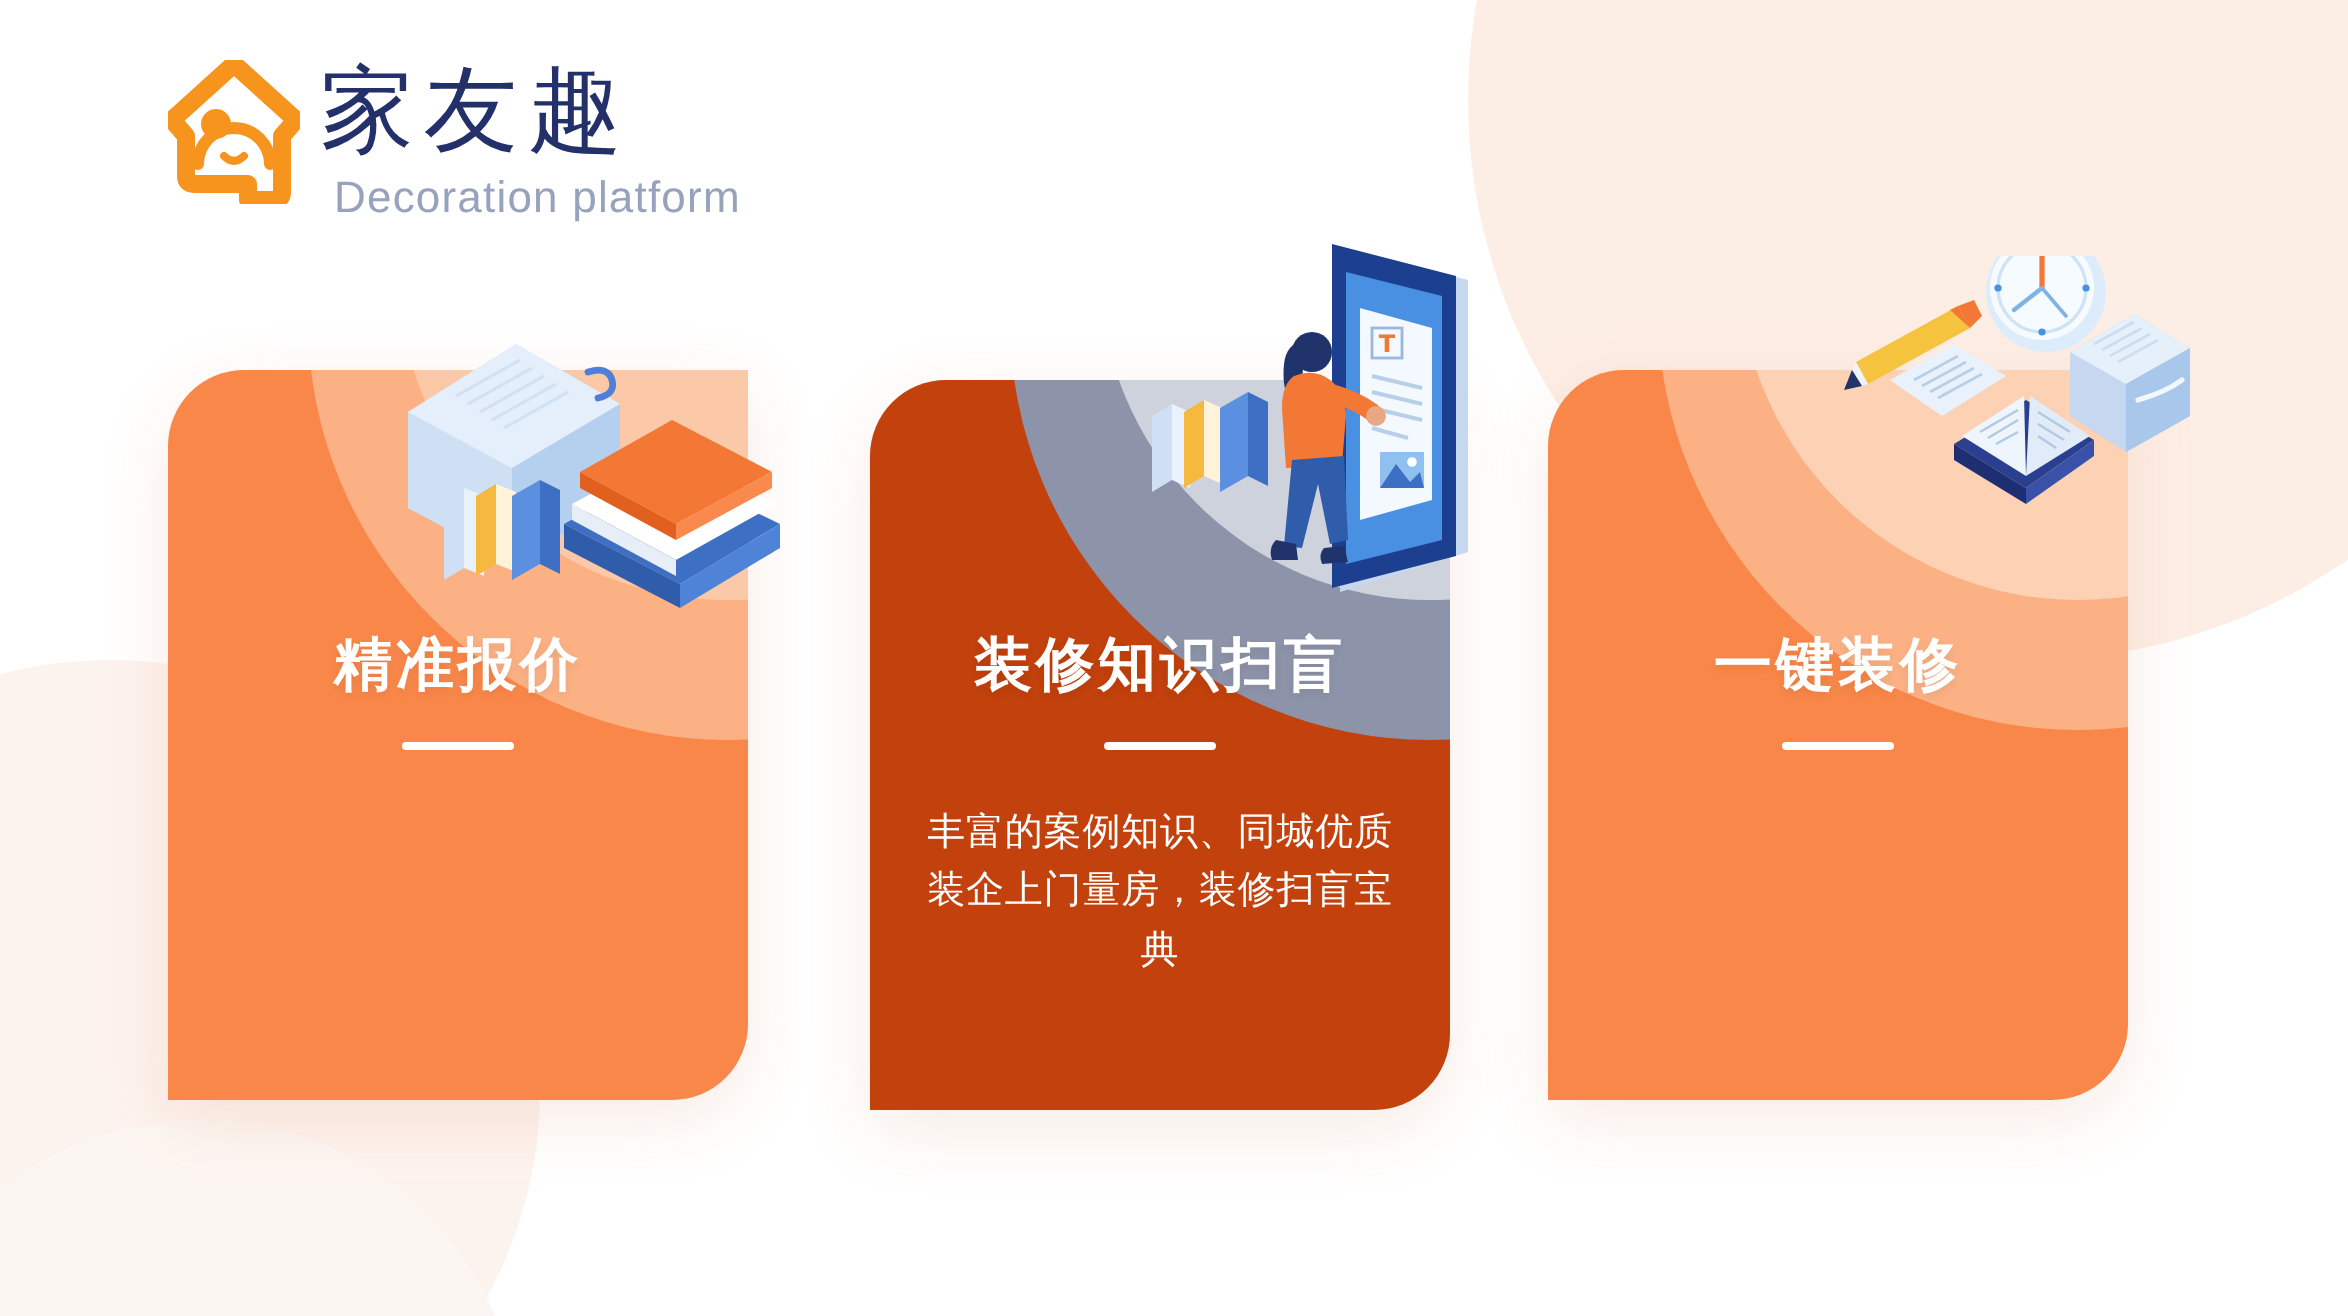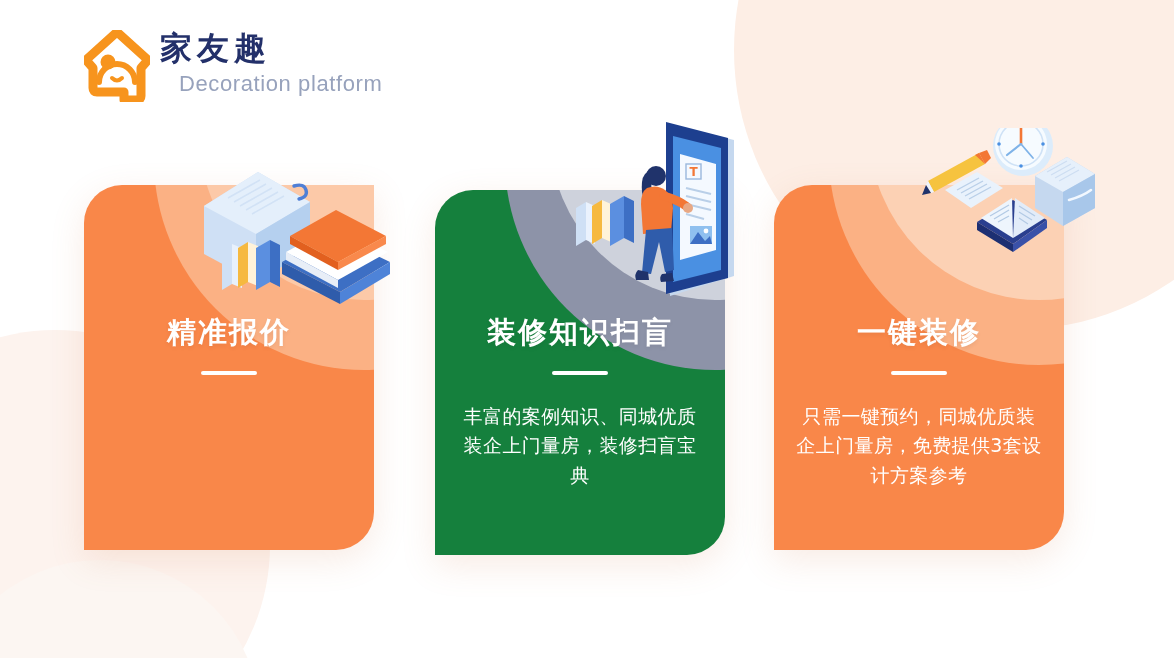--- a/index.html
+++ b/index.html
@@ -29,41 +29,41 @@
   }
 
   
   .logo-wrap {
     position:absolute; left:84px; top:26px; z-index:6;
     display:flex; align-items:flex-start;
   }
   .logo-mark { width:66px; height:72px; flex:0 0 auto; margin-top:4px; }
   .logo-text { margin-left:10px; padding-top:6px; }
   .logo-title {
-    font-size:32px; font-weight:bold; color:#23306a;
+    font-size:47px; font-weight:normal; color:#23306a;
     letter-spacing:5px; line-height:1.0;
     font-family:"DejaVu Sans","Liberation Sans",sans-serif;
   }
   .logo-sub {
     font-size:22px; color:#97a2bc; letter-spacing:0.6px;
-    margin-top:7px; margin-left:19px;
+    margin-top:7px; margin-left:7px;
     font-family:"Liberation Sans",sans-serif;
   }
 
   
   .cards { position:absolute; left:0; top:0; width:1174px; height:658px; z-index:4; }
 
   .card {
     position:absolute; top:185px; width:290px; height:365px;
     border-radius:38px 0 38px 0;
     overflow:hidden;
     box-shadow:0 10px 34px rgba(210,130,90,.16);
   }
   .card.c1 { left:84px; background:#f98749; }
-  .card.c2 { left:435px; background:#15803d; top:190px; height:365px; }
+  .card.c2 { left:435px; background:#c2410c; top:190px; height:365px; }
   .card.c3 { left:774px; background:#f98749; }
 
   
   .arc {
     position:absolute; pointer-events:none;
   }
   .c1 .arc {
     width:420px; height:420px; border-radius:50%;
     left:70px; top:-235px; background:#fbb184;
   }
@@ -160,21 +160,20 @@
       <div class="card-desc">丰富的案例知识、同城优质装企上门量房，装修扫盲宝典</div>
     </div>
   </div>
 
   <div class="card c3">
     <div class="arc"></div>
     <div class="arc arc2"></div>
     <div class="card-body">
       <div class="card-title">一键装修</div>
       <div class="divider"></div>
-      <div class="card-desc">只需一键预约，同城优质装企上门量房，免费提供3套设计方案参考</div>
     </div>
   </div>
 </div>
 
 <svg class="illu illu1" width="215" height="155" viewBox="0 0 215 155">
 
   <g>
     <path d="M18 48 L72 14 L124 44 L124 92 L70 124 L18 96 Z" fill="#cfe0f5"></path>
     <path d="M18 48 L72 14 L124 44 L70 76 Z" fill="#e4effb"></path>
     <path d="M70 76 L124 44 L124 92 L70 124 Z" fill="#b5d0ef"></path>

